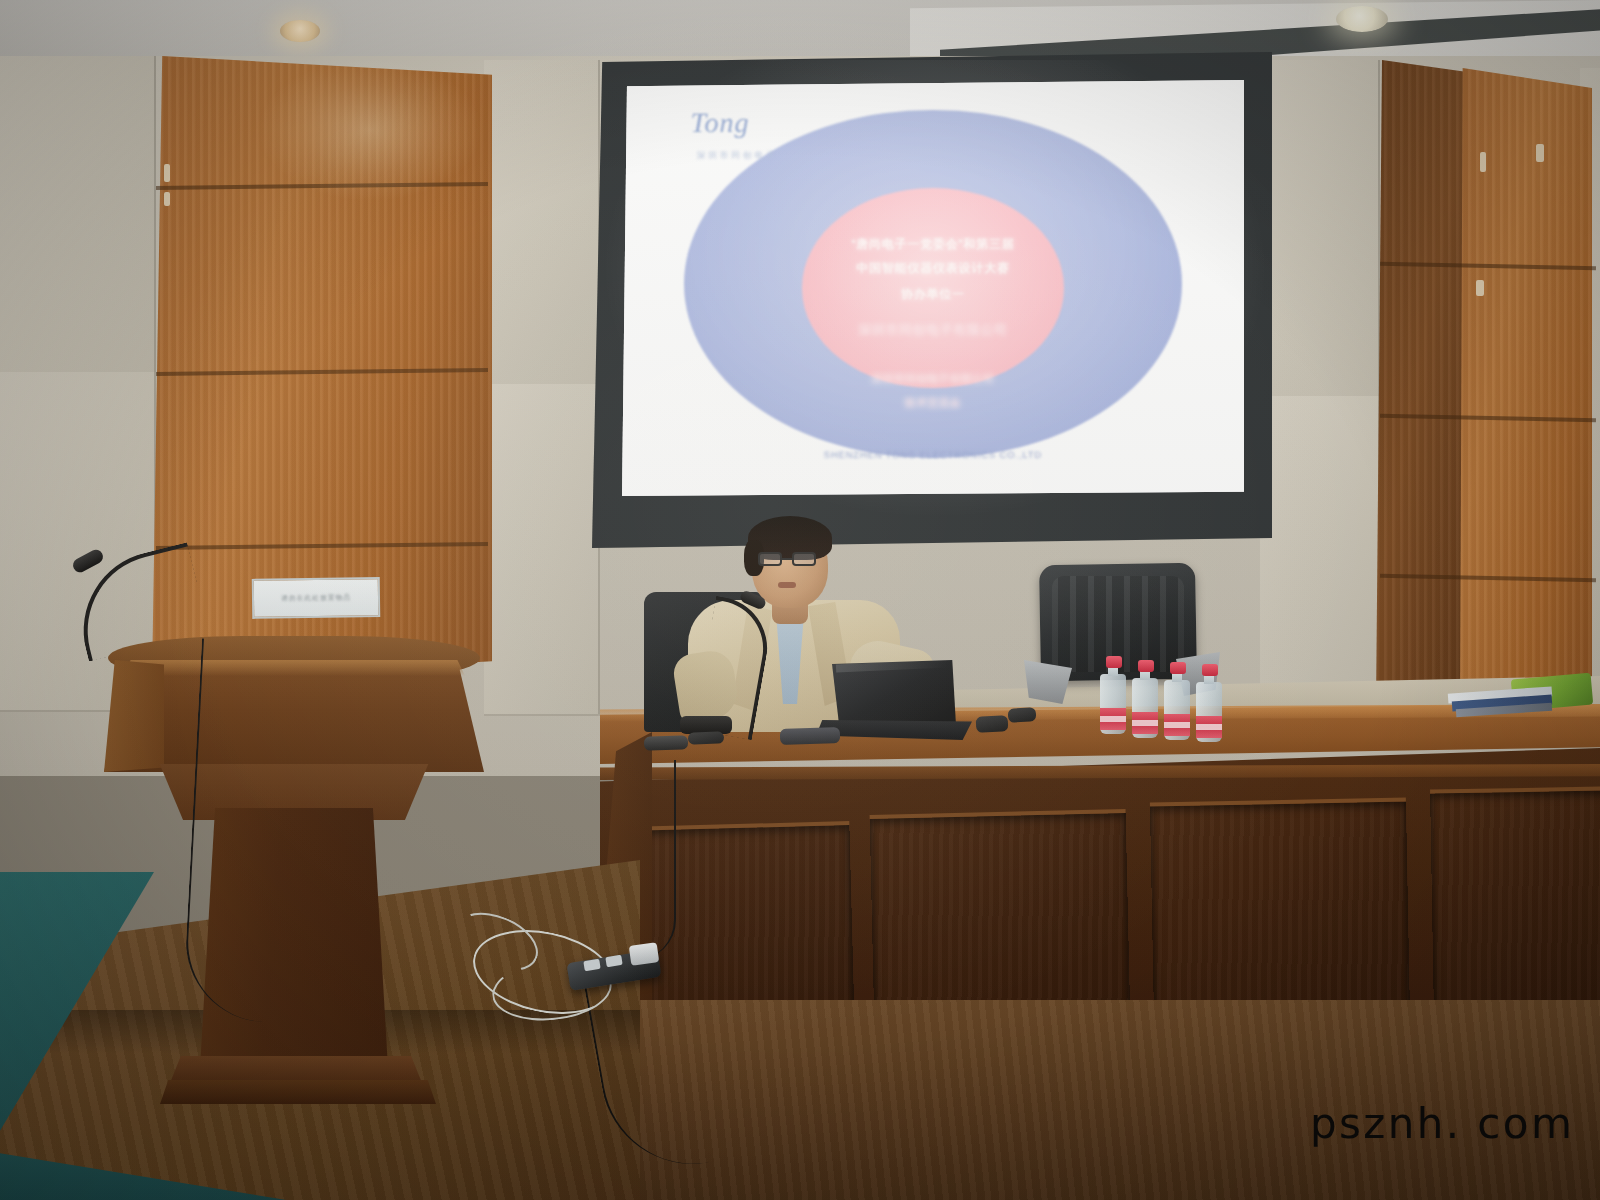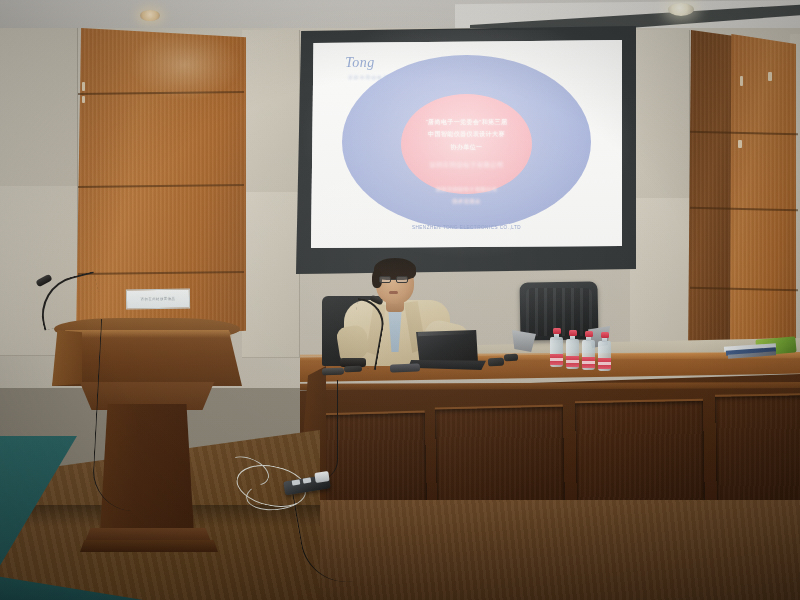--- a/index.html
+++ b/index.html
@@ -754,14 +754,15 @@
   <div id="cbl2" class="abs"></div>
   <div id="cbl3" class="abs"></div>
   <div id="strip" class="abs"></div>
   <div id="strip-sock1" class="abs"></div>
   <div id="strip-sock2" class="abs"></div>
   <div id="adapter" class="abs"></div>
 
   <div id="warm" class="abs"></div>
   <div id="grade" class="abs"></div>
 
+  <div id="watermark" class="abs">psznh. com</div>
 
 </div>
 
 </body></html>

